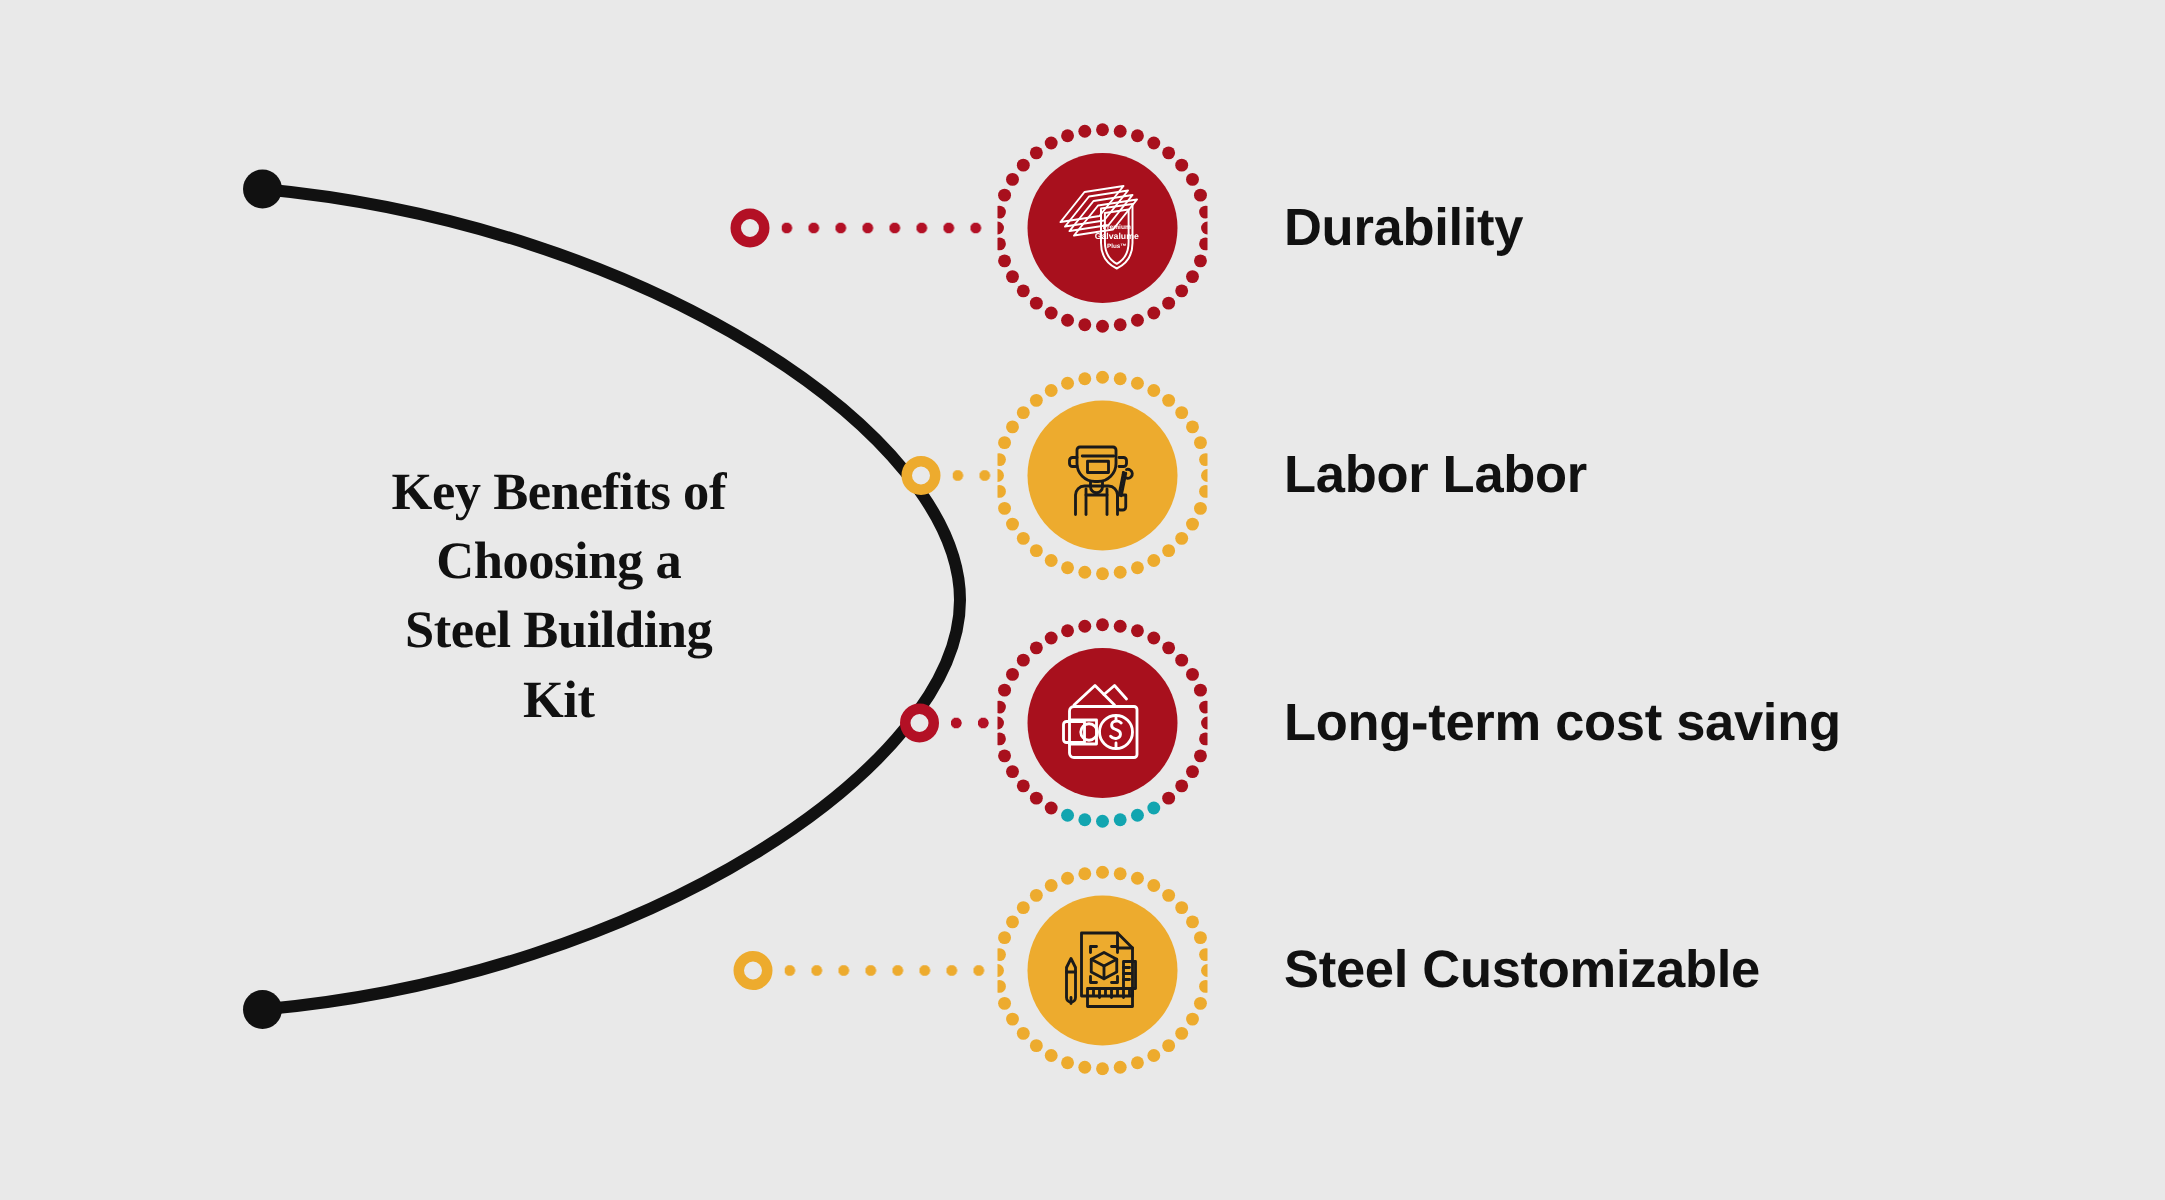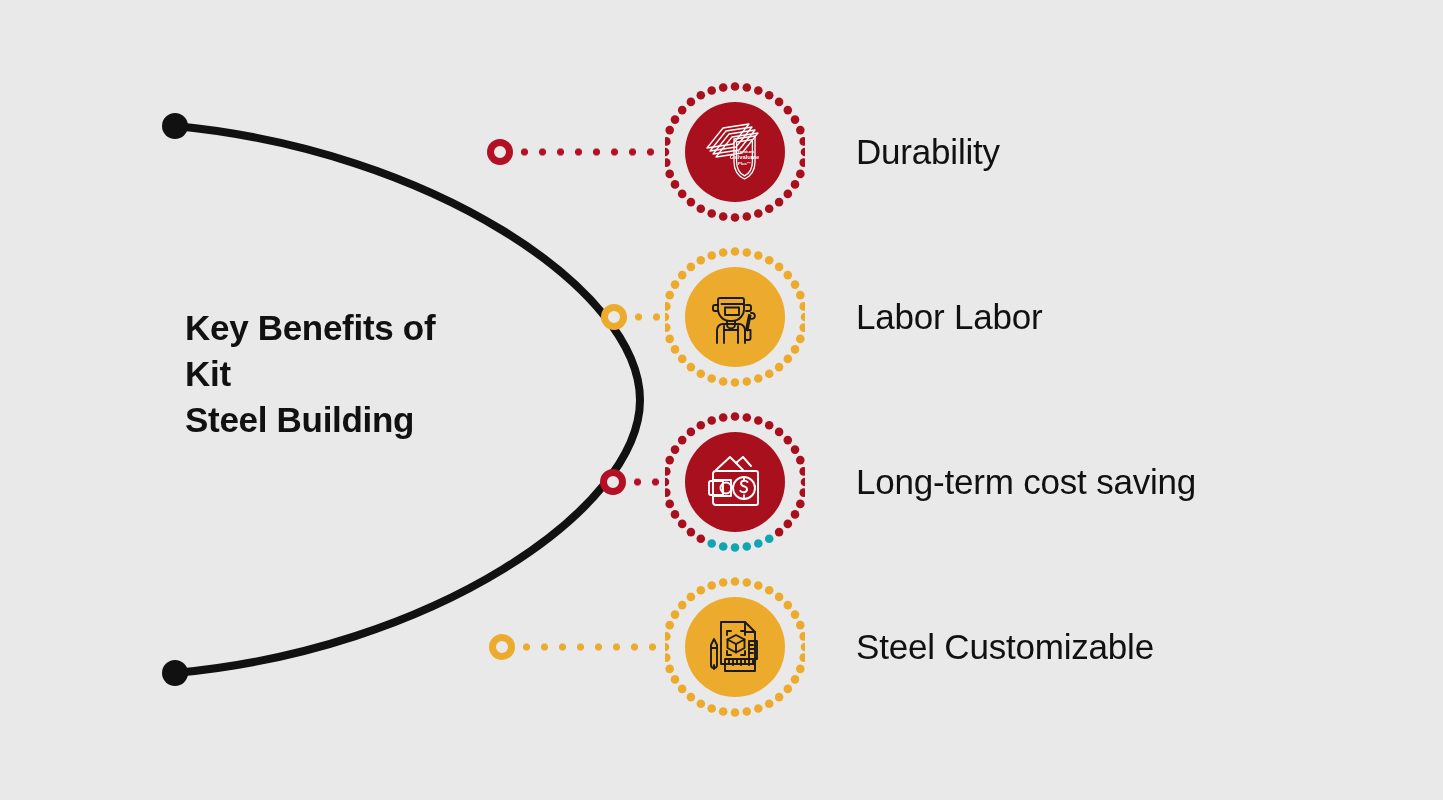--- a/index.html
+++ b/index.html
@@ -29,25 +29,27 @@
     height: 800px;
     pointer-events: none;
   }
 
   
   #title-block {
     position: absolute;
     left: 185px;
     top: 305px;
     width: 375px;
+    text-align: center;
     font-size: 35px;
     font-weight: bold;
     line-height: 1.32;
     color: #111111;
     letter-spacing: -0.3px;
+    font-family: Liberation Serif, serif;
   }
   #title-block .tline { display: block; white-space: nowrap; }
 
   
   .row {
     position: absolute;
     left: 0;
     width: 1443px;
     height: 0;
   }
@@ -109,42 +111,43 @@
     width: 64px; height: 64px;
     z-index: 2;
   }
 
   
   .label {
     position: absolute;
     left: 856px;
     transform: translateY(-50%);
     font-size: 35px;
-    font-weight: normal;
+    font-weight: bold;
     color: #111111;
     white-space: nowrap;
     letter-spacing: -0.2px;
     text-align: right;
   }
 </style>
 </head>
 <body>
 
 <div id="stage">
 
   <svg id="arc-layer" viewBox="0 0 1443 800" width="1443" height="800">
     <path d="M 175 126 C 430 150 640 290 640 400 C 640 510 430 650 175 673" fill="none" stroke="#111111" stroke-width="8" stroke-linecap="round"></path>
     <circle cx="175" cy="126" r="13" fill="#111111"></circle>
     <circle cx="175" cy="673" r="13" fill="#111111"></circle>
   </svg>
 
   <div id="title-block">
     <span class="tline">Key Benefits of</span>
+    <span class="tline">Choosing a</span>
+    <span class="tline">Steel Building</span>
     <span class="tline">Kit</span>
-    <span class="tline">Steel Building</span>
   </div>
 
   <div class="row" style="top:152px">
 
     <div class="node-ring red" style="left:500px; top:0;"></div>
 
     <div class="connector red" style="left:521px; top:0; width:140px;"></div>
 
     <div class="badge red" style="left:735px; top:0;">
       <div class="disc"></div>

